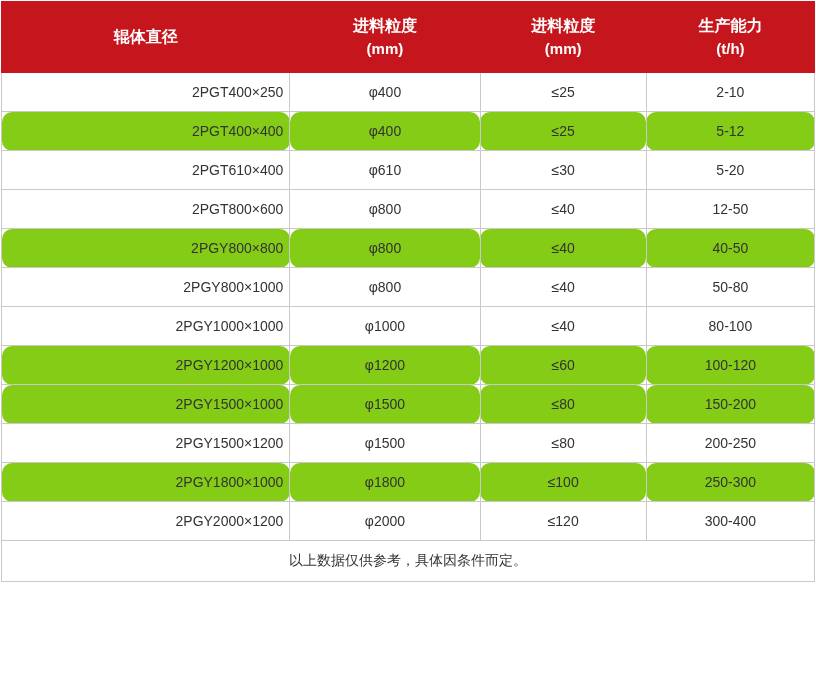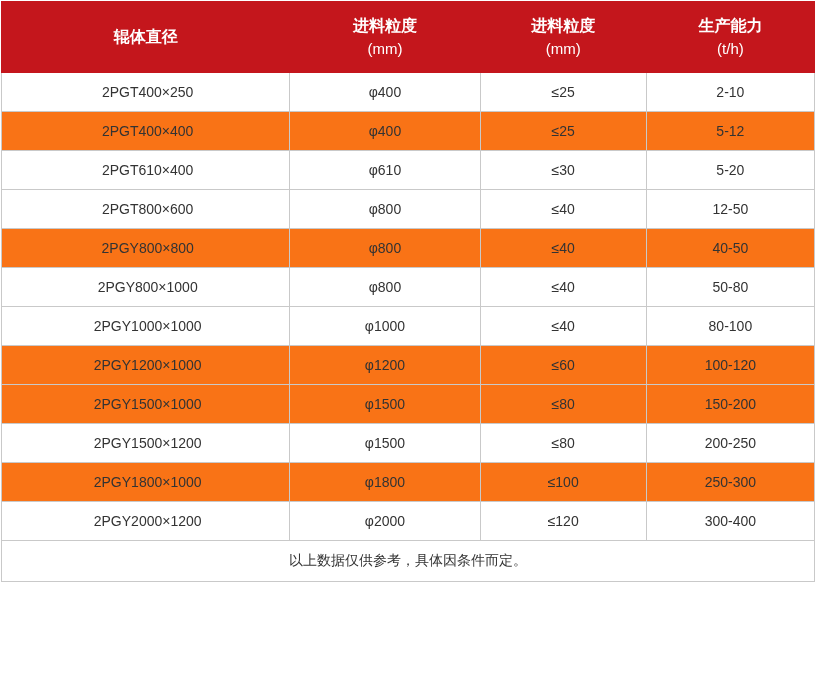--- a/index.html
+++ b/index.html
@@ -33,34 +33,35 @@
     font-size: 16px;
     font-weight: bold;
     height: 70px;
     border: 1px solid #c4161c;
     line-height: 1.5;
     padding: 0 4px;
   }
   .spec-table thead th .unit {
     display: block;
     font-size: 15px;
-    font-weight: normal;
+    font-weight: bold;
   }
   .spec-table tbody td {
     height: 38px;
     padding: 0 6px;
   }
   .spec-table tbody tr.odd td {
     background: #ffffff;
   }
   .spec-table tbody tr.even td {
-    background: #f97316;
+    background: #84cc16;
+    border-radius: 10px;
   }
   .spec-table tbody td.model {
-    text-align: center;
+    text-align: right;
     padding-left: 10px;
   }
   .spec-table tfoot td {
     height: 38px;
     background: #ffffff;
     font-size: 14px;
     color: #333333;
     text-align: center;
   }
   .col-model { width: 288px; }

